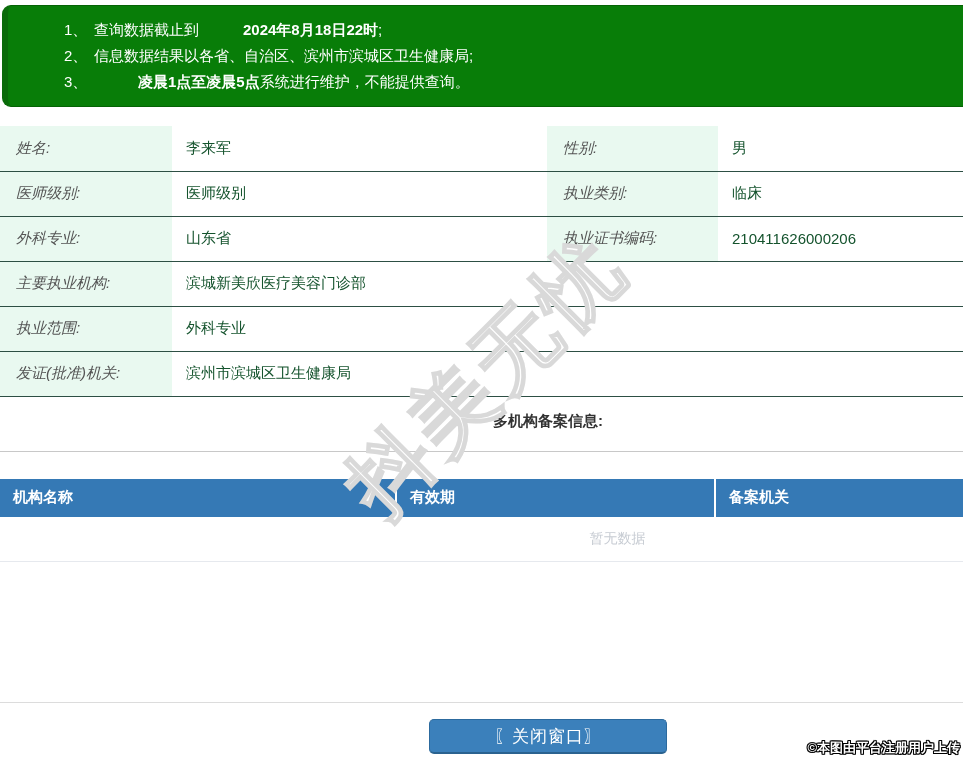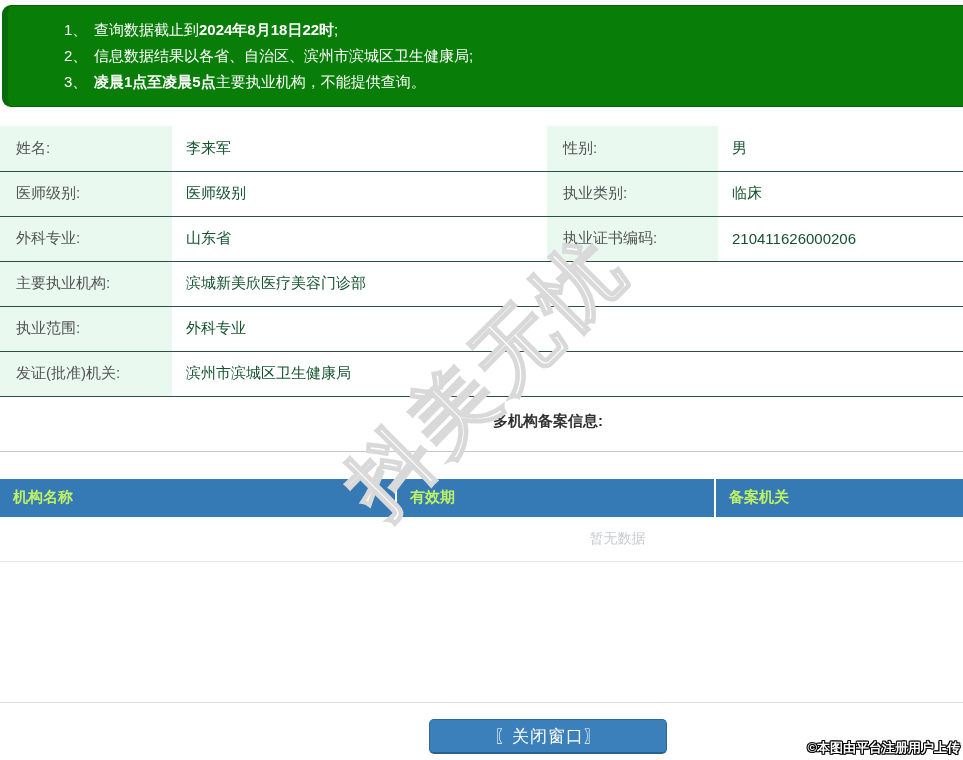--- a/index.html
+++ b/index.html
@@ -18,48 +18,48 @@
     border: 1px solid #056305;
     border-left: 6px solid #0a6b0a;
     border-radius: 9px;
     color: #ffffff;
     font-size: 15px;
     line-height: 26px;
     padding: 11px 20px 11px 0;
   }
   .banner .notice-line { white-space: nowrap; padding-left: 56px; }
   .banner .num { display: inline-block; min-width: 30px; }
-  .banner b { font-weight: bold; }
+  .banner b { font-weight: bold; padding-left: 44px; }
 
   
   table.info {
     width: 1096px; border-collapse: collapse; table-layout: fixed;
     margin-top: 19px; font-size: 15px;
   }
   table.info td {
     border-bottom: 1px solid #2d4f44;
     height: 45px; padding: 0 6px 0 14px;
     vertical-align: middle;
   }
-  table.info td.lbl { background: #e9f9f0; color: #545454; padding-left: 16px; }
+  table.info td.lbl { background: #e9f9f0; color: #545454; padding-left: 16px; font-style: italic; }
   table.info td.val { color: #14532d; }
 
   
   .section-title {
     margin-top: 14px; text-align: center;
     font-weight: bold; font-size: 15px; color: #333; line-height: 20px;
   }
   .hr-light { border: 0; border-top: 1px solid #c8c8c8; margin: 20px 0 0 0; }
 
   table.filing {
     width: 1096px; border-collapse: collapse; table-layout: fixed;
     margin-top: 27px; font-size: 15px;
   }
   table.filing th {
-    background: #3579b5; color: #bef264; font-weight: bold;
+    background: #3579b5; color: #ffffff; font-weight: bold;
     height: 38px; text-align: left; padding: 0 6px 0 13px;
     border-right: 2px solid #ffffff;
   }
   table.filing th:last-child { border-right: 0; }
   table.filing td.empty-cell {
     height: 45px; text-align: center; color: #c7ccd3; font-size: 14px;
     border-bottom: 1px solid #e6e9ee;
     padding-left: 140px; 
   }
 
@@ -96,21 +96,21 @@
   }
 </style>
 </head>
 <body>
 
 <div class="container">
 
   <div class="banner">
     <div class="notice-line"><span class="num">1、</span><span>查询数据截止到</span><b>2024年8月18日22时</b><span>;</span></div>
     <div class="notice-line"><span class="num">2、</span><span>信息数据结果以各省、自治区、滨州市滨城区卫生健康局;</span><b></b><span></span></div>
-    <div class="notice-line"><span class="num">3、</span><span></span><b>凌晨1点至凌晨5点</b><span>主要执业机构，不能提供查询。</span></div>
+    <div class="notice-line"><span class="num">3、</span><span></span><b>凌晨1点至凌晨5点</b><span>系统进行维护，不能提供查询。</span></div>
   </div>
 
   <table class="info">
     <colgroup>
         <col style="width:172px">
         <col style="width:375px">
         <col style="width:171px">
         <col style="width:378px">
       </colgroup>
     <tbody>

